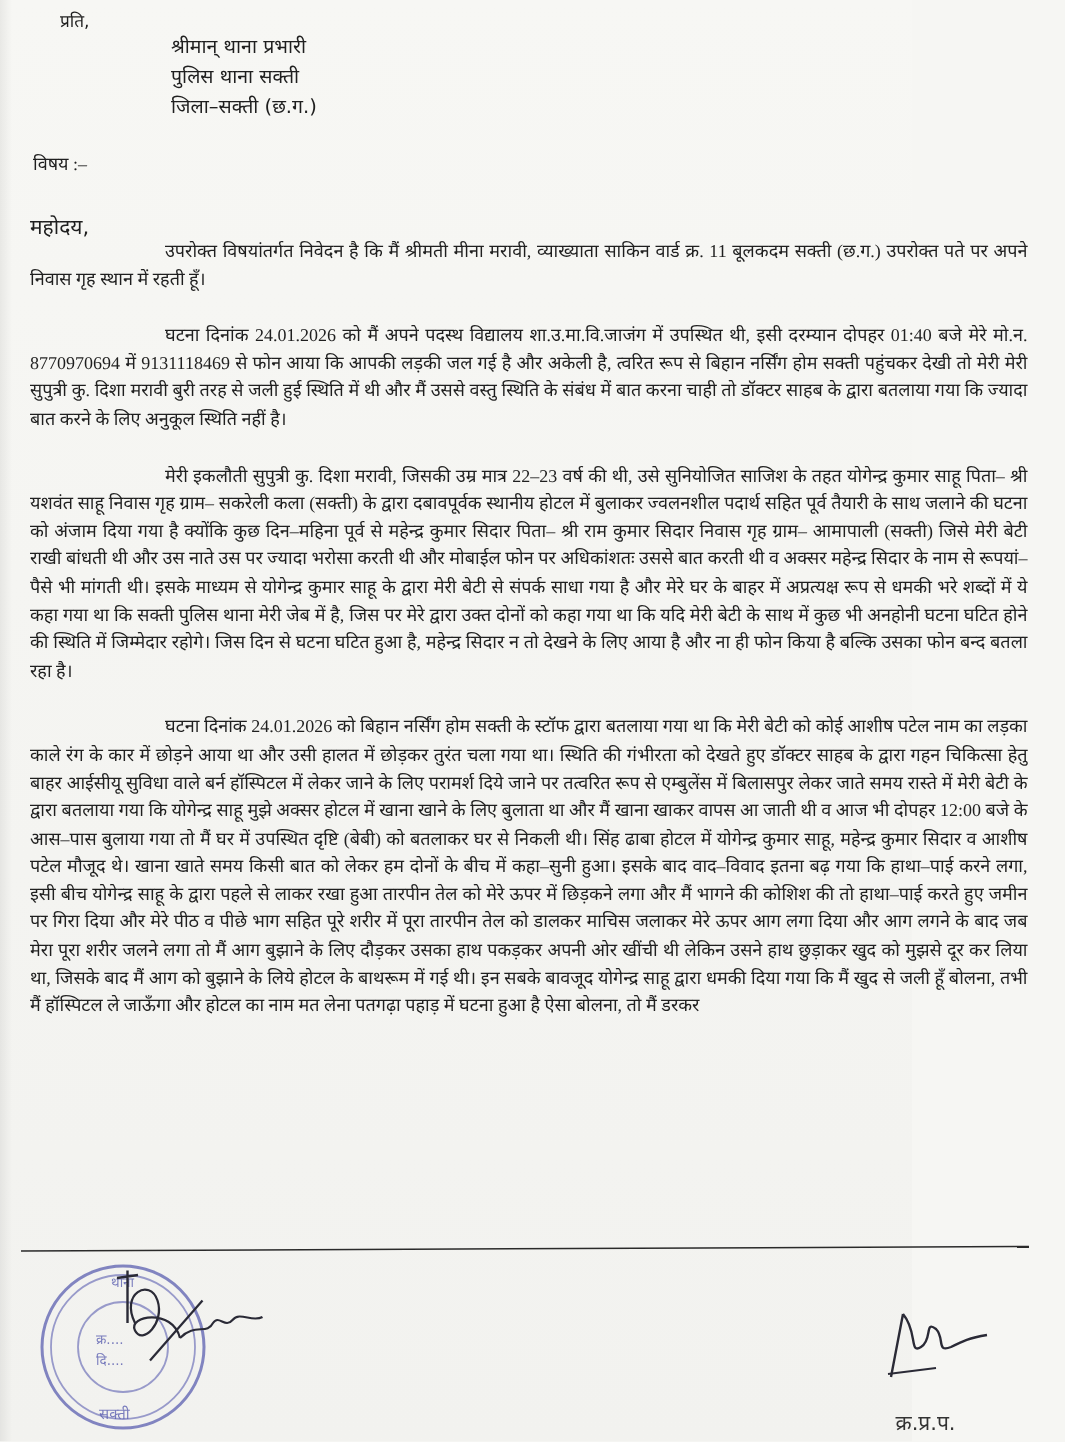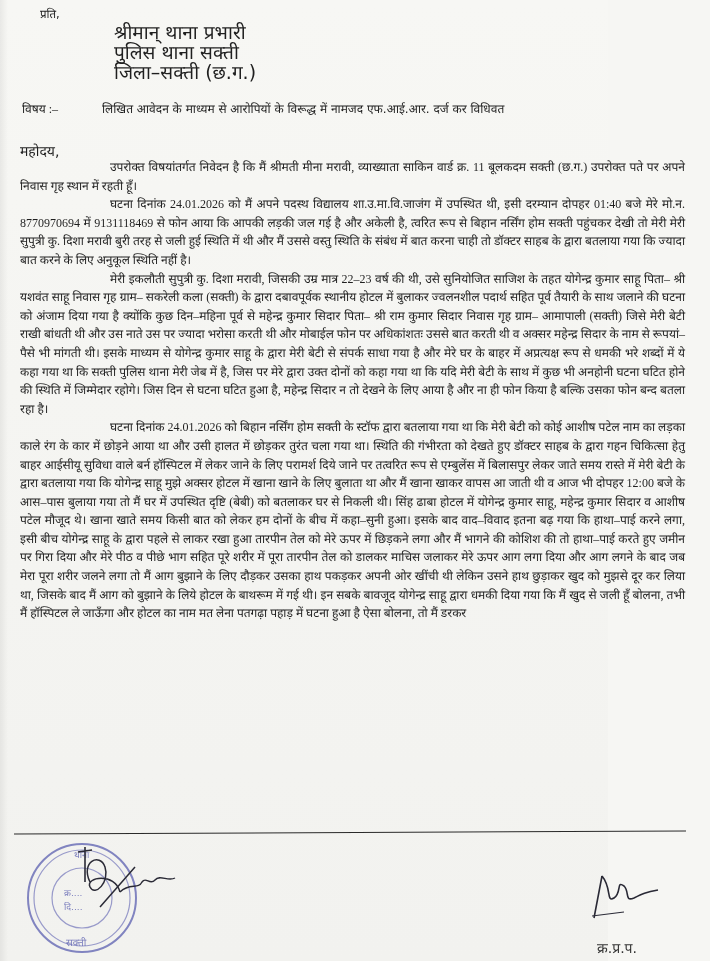--- a/index.html
+++ b/index.html
@@ -8,32 +8,32 @@
       background: #f6f6f3;
       font-family: "DejaVu Sans", sans-serif;
       color: #1f1f1f;
       position: relative;
     }
     .page {
       position: absolute; left: 0; top: 0; width: 608px; height: 961px;
       background: linear-gradient(180deg, #f7f7f4 0%, #f4f4f1 60%, #f2f2ef 100%);
     }
     .to-label { position: absolute; left: 40px; top: 6px; font-size: 11.5px; }
-    .address { position: absolute; left: 114px; top: 22px; font-size: 19px; line-height: 20px; }
+    .address { position: absolute; left: 114px; top: 22px; font-size: 13px; line-height: 20px; }
     .subject-row { position: absolute; left: 22px; top: 100px; width: 665px; font-size: 12px; line-height: 19px; }
     .subject-label { position: absolute; left: 0; top: 0; font-family: Liberation Serif, serif; }
     .subject-text { position: absolute; left: 80px; top: 0; width: 590px; text-align: justify; }
     .subject-text .cont { display: block; padding-left: 30px; }
     .salutation { position: absolute; left: 20px; top: 141px; font-size: 14px; }
     .body-text {
       position: absolute; left: 20px; top: 158px; width: 665px;
       font-size: 12px; line-height: 18.6px; text-align: justify; font-family: Liberation Serif, serif;
     }
     .body-text p { margin: 0; text-indent: 90px; }
-    .body-text p.gap { margin-top: 0; }
+    .body-text p.gap { margin-top: 19px; }
     .rule {
       position: absolute; left: 14px; top: 832px; width: 672px; height: 0;
       border-top: 1.6px solid #2a2a2a; transform: rotate(-0.25deg);
     }
     .stamp {
       position: absolute; left: 22px; top: 836px; width: 120px; height: 120px;
     }
     .sig-left { position: absolute; left: 60px; top: 842px; width: 130px; height: 70px; }
     .sig-right { position: absolute; left: 584px; top: 868px; width: 80px; height: 55px; }
     .sig-caption {
@@ -54,21 +54,20 @@
 
   <div class="address">
     <div>श्रीमान् थाना प्रभारी</div>
     <div>पुलिस थाना सक्ती</div>
     <div>जिला–सक्ती (छ.ग.)</div>
   </div>
 
   <div class="subject-row">
     <span class="subject-label">विषय :–</span>
     <div class="subject-text">
-      <span>लिखित आवेदन के माध्यम से आरोपियों के विरूद्ध में नामजद एफ.आई.आर. दर्ज कर विधिवत</span>
     </div>
   </div>
 
   <div class="salutation">महोदय,</div>
 
   <div class="body-text">
     <p>उपरोक्त विषयांतर्गत निवेदन है कि मैं श्रीमती मीना मरावी, व्याख्याता साकिन वार्ड क्र. 11 बूलकदम सक्ती (छ.ग.) उपरोक्त पते पर अपने निवास गृह स्थान में रहती हूँ।</p>
     <p class="gap">घटना दिनांक 24.01.2026 को मैं अपने पदस्थ विद्यालय शा.उ.मा.वि.जाजंग में उपस्थित थी, इसी दरम्यान दोपहर 01:40 बजे मेरे मो.न. 8770970694 में 9131118469 से फोन आया कि आपकी लड़की जल गई है और अकेली है, त्वरित रूप से बिहान नर्सिंग होम सक्ती पहुंचकर देखी तो मेरी मेरी सुपुत्री कु. दिशा मरावी बुरी तरह से जली हुई स्थिति में थी और मैं उससे वस्तु स्थिति के संबंध में बात करना चाही तो डॉक्टर साहब के द्वारा बतलाया गया कि ज्यादा बात करने के लिए अनुकूल स्थिति नहीं है।</p>
     <p class="gap">मेरी इकलौती सुपुत्री कु. दिशा मरावी, जिसकी उम्र मात्र 22–23 वर्ष की थी, उसे सुनियोजित साजिश के तहत योगेन्द्र कुमार साहू पिता– श्री यशवंत साहू निवास गृह ग्राम– सकरेली कला (सक्ती) के द्वारा दबावपूर्वक स्थानीय होटल में बुलाकर ज्वलनशील पदार्थ सहित पूर्व तैयारी के साथ जलाने की घटना को अंजाम दिया गया है क्योंकि कुछ दिन–महिना पूर्व से महेन्द्र कुमार सिदार पिता– श्री राम कुमार सिदार निवास गृह ग्राम– आमापाली (सक्ती) जिसे मेरी बेटी राखी बांधती थी और उस नाते उस पर ज्यादा भरोसा करती थी और मोबाईल फोन पर अधिकांशतः उससे बात करती थी व अक्सर महेन्द्र सिदार के नाम से रूपयां–पैसे भी मांगती थी। इसके माध्यम से योगेन्द्र कुमार साहू के द्वारा मेरी बेटी से संपर्क साधा गया है और मेरे घर के बाहर में अप्रत्यक्ष रूप से धमकी भरे शब्दों में ये कहा गया था कि सक्ती पुलिस थाना मेरी जेब में है, जिस पर मेरे द्वारा उक्त दोनों को कहा गया था कि यदि मेरी बेटी के साथ में कुछ भी अनहोनी घटना घटित होने की स्थिति में जिम्मेदार रहोगे। जिस दिन से घटना घटित हुआ है, महेन्द्र सिदार न तो देखने के लिए आया है और ना ही फोन किया है बल्कि उसका फोन बन्द बतला रहा है।</p>
     <p class="gap">घटना दिनांक 24.01.2026 को बिहान नर्सिंग होम सक्ती के स्टॉफ द्वारा बतलाया गया था कि मेरी बेटी को कोई आशीष पटेल नाम का लड़का काले रंग के कार में छोड़ने आया था और उसी हालत में छोड़कर तुरंत चला गया था। स्थिति की गंभीरता को देखते हुए डॉक्टर साहब के द्वारा गहन चिकित्सा हेतु बाहर आईसीयू सुविधा वाले बर्न हॉस्पिटल में लेकर जाने के लिए परामर्श दिये जाने पर तत्वरित रूप से एम्बुलेंस में बिलासपुर लेकर जाते समय रास्ते में मेरी बेटी के द्वारा बतलाया गया कि योगेन्द्र साहू मुझे अक्सर होटल में खाना खाने के लिए बुलाता था और मैं खाना खाकर वापस आ जाती थी व आज भी दोपहर 12:00 बजे के आस–पास बुलाया गया तो मैं घर में उपस्थित दृष्टि (बेबी) को बतलाकर घर से निकली थी। सिंह ढाबा होटल में योगेन्द्र कुमार साहू, महेन्द्र कुमार सिदार व आशीष पटेल मौजूद थे। खाना खाते समय किसी बात को लेकर हम दोनों के बीच में कहा–सुनी हुआ। इसके बाद वाद–विवाद इतना बढ़ गया कि हाथा–पाई करने लगा, इसी बीच योगेन्द्र साहू के द्वारा पहले से लाकर रखा हुआ तारपीन तेल को मेरे ऊपर में छिड़कने लगा और मैं भागने की कोशिश की तो हाथा–पाई करते हुए जमीन पर गिरा दिया और मेरे पीठ व पीछे भाग सहित पूरे शरीर में पूरा तारपीन तेल को डालकर माचिस जलाकर मेरे ऊपर आग लगा दिया और आग लगने के बाद जब मेरा पूरा शरीर जलने लगा तो मैं आग बुझाने के लिए दौड़कर उसका हाथ पकड़कर अपनी ओर खींची थी लेकिन उसने हाथ छुड़ाकर खुद को मुझसे दूर कर लिया था, जिसके बाद मैं आग को बुझाने के लिये होटल के बाथरूम में गई थी। इन सबके बावजूद योगेन्द्र साहू द्वारा धमकी दिया गया कि मैं खुद से जली हूँ बोलना, तभी मैं हॉस्पिटल ले जाऊँगा और होटल का नाम मत लेना पतगढ़ा पहाड़ में घटना हुआ है ऐसा बोलना, तो मैं डरकर</p>

